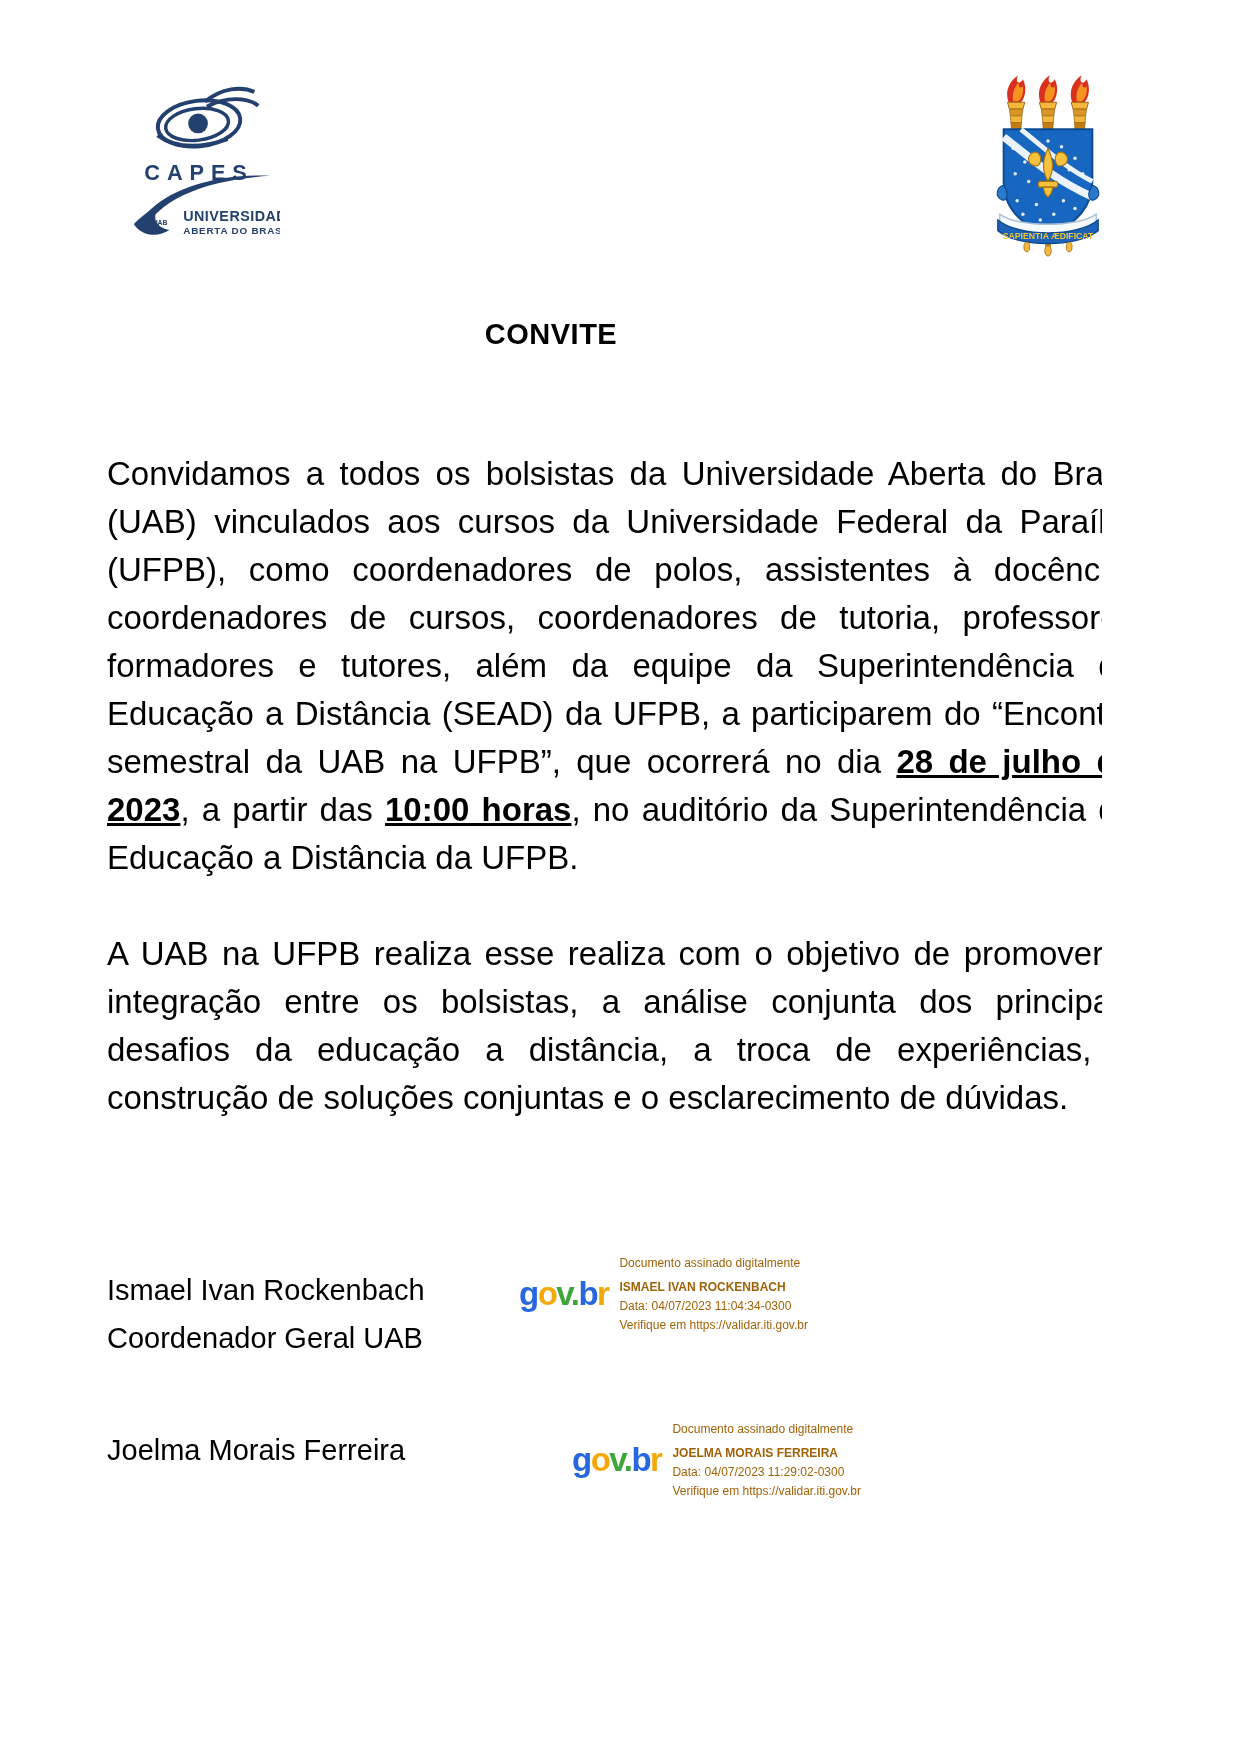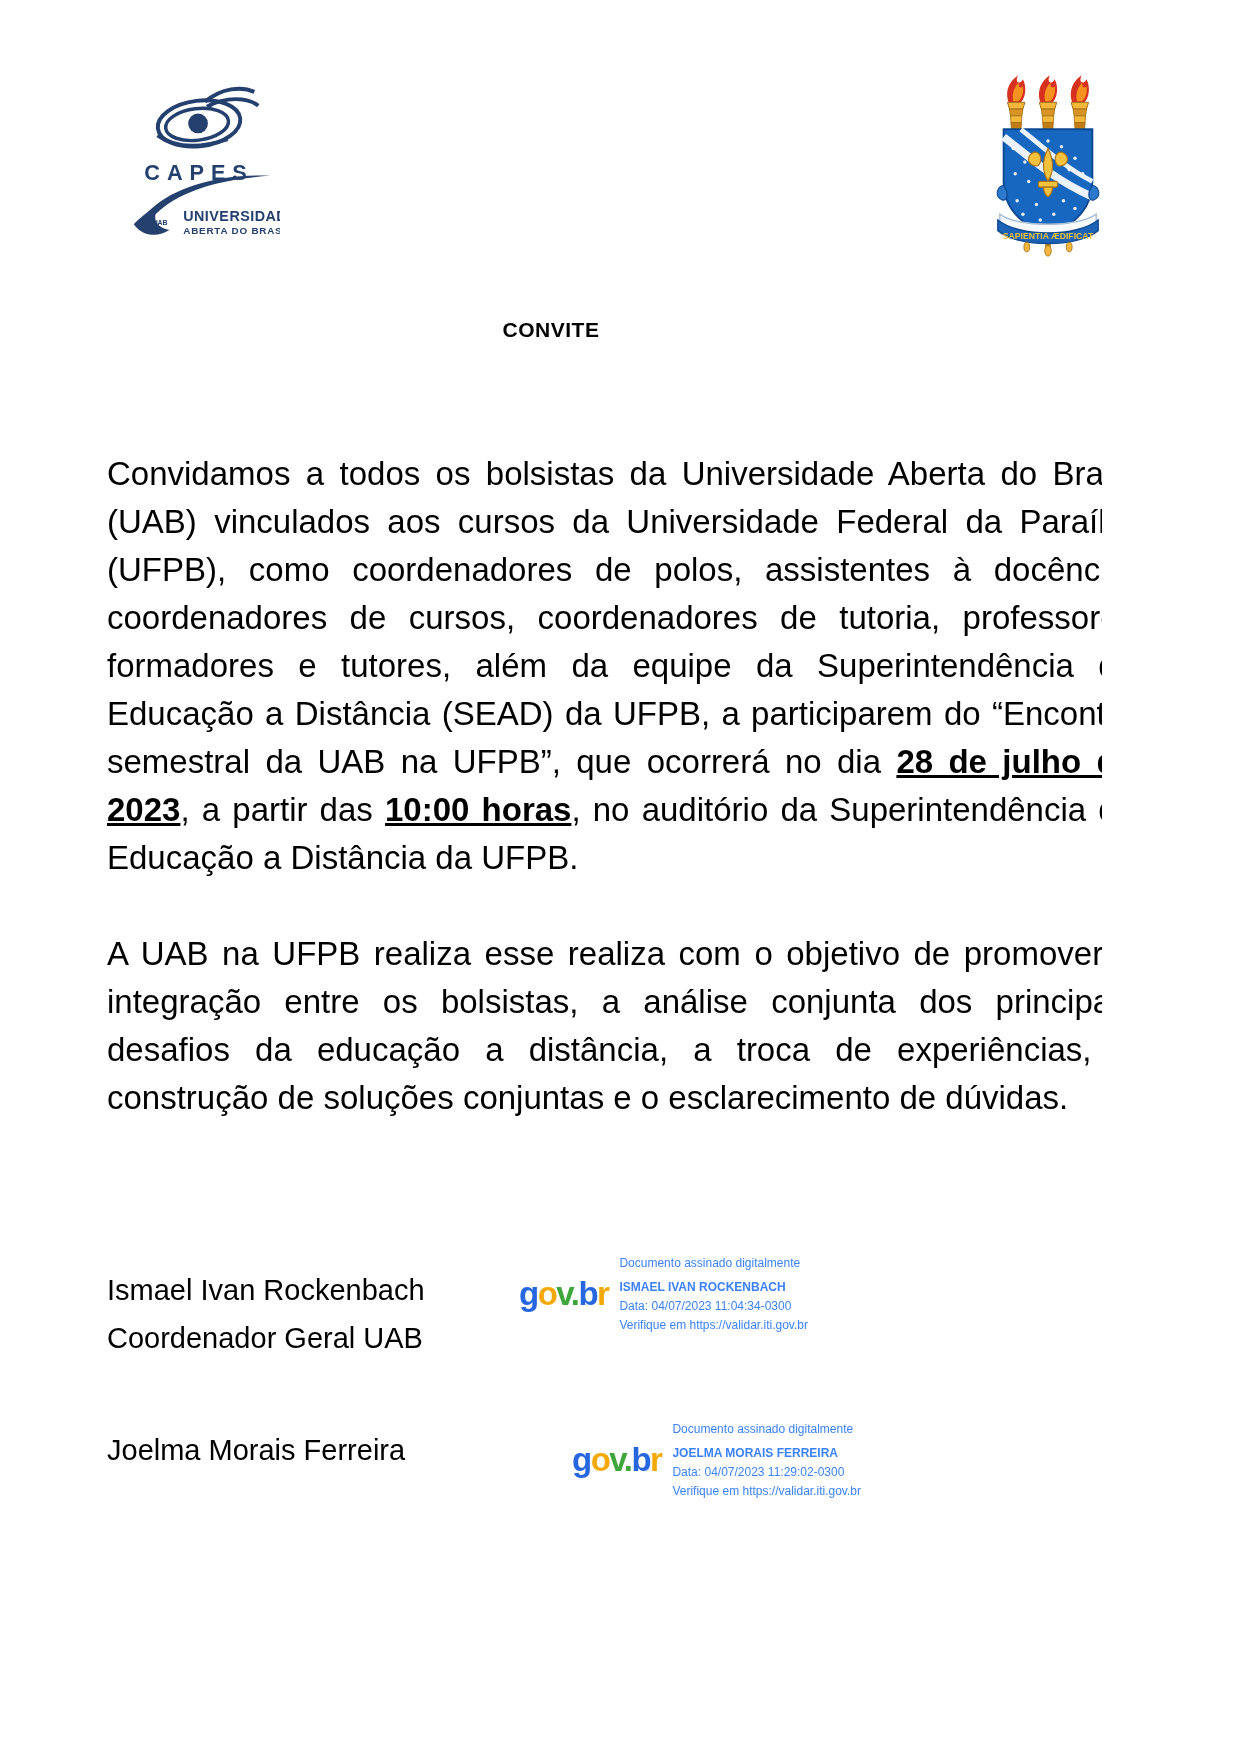--- a/index.html
+++ b/index.html
@@ -7,41 +7,41 @@
     position:relative;width:1102px;height:1755px;background:#ffffff;
     font-family:"Liberation Sans",sans-serif;color:#000;overflow:hidden;
   }
   svg text{font-family:"Liberation Sans",sans-serif;}
 
   .logo-capes{position:absolute;left:124px;top:80px;width:156px;height:158px;}
   .logo-ufpb{position:absolute;left:994px;top:72px;width:108px;height:186px;}
 
   .doc-title{
     position:absolute;top:318px;left:0;width:100%;margin:0;
-    text-align:center;font-size:21px;font-weight:700;letter-spacing:.5px;
+    text-align:center;font-size:29px;font-weight:700;letter-spacing:.5px;
   }
 
   .content{
     position:absolute;left:107px;top:450px;width:1028px;
     font-size:33px;line-height:48px;text-align:justify;
   }
   .content p{margin:0 0 48px 0;}
   .content p:last-child{margin:0;}
   .bu{font-weight:700;text-decoration:underline;}
 
   .sig-names{position:absolute;font-size:29px;line-height:48px;}
   #sig1{left:107px;top:1266px;}
   #sig2{left:107px;top:1426px;}
 
   .stamp{position:absolute;display:flex;gap:11px;align-items:flex-start;}
   #stamp1{left:519px;top:1254px;}
   #stamp2{left:572px;top:1420px;}
   .govbr{font-weight:800;font-size:33px;letter-spacing:-1.5px;line-height:34px;margin-top:23px;white-space:nowrap;text-align:right;}
   .gb-blue{color:#2667DF;} .gb-yellow{color:#F4A907;} .gb-green{color:#3FA63C;}
-  .stamp-text{font-size:12px;line-height:19px;color:#3b82f6;}
+  .stamp-text{font-size:12px;line-height:19px;color:#a16207;}
   .st-header{margin-bottom:5px;}
   .st-signer{font-weight:700;}
 </style>
 </head>
 <body>
 
 <div class="page">
 
   <svg class="logo-capes" viewBox="0 0 150 160" aria-hidden="true">
     <g fill="none" stroke="#24406E">

